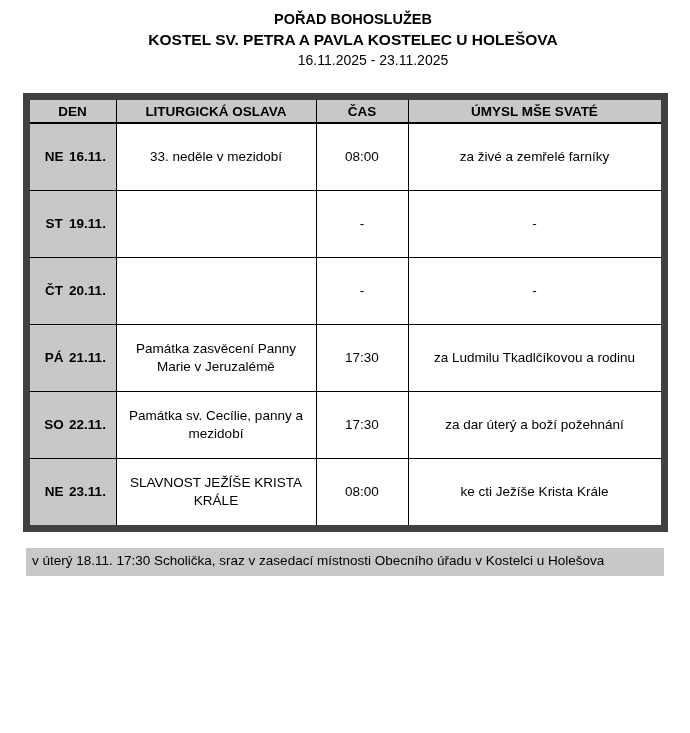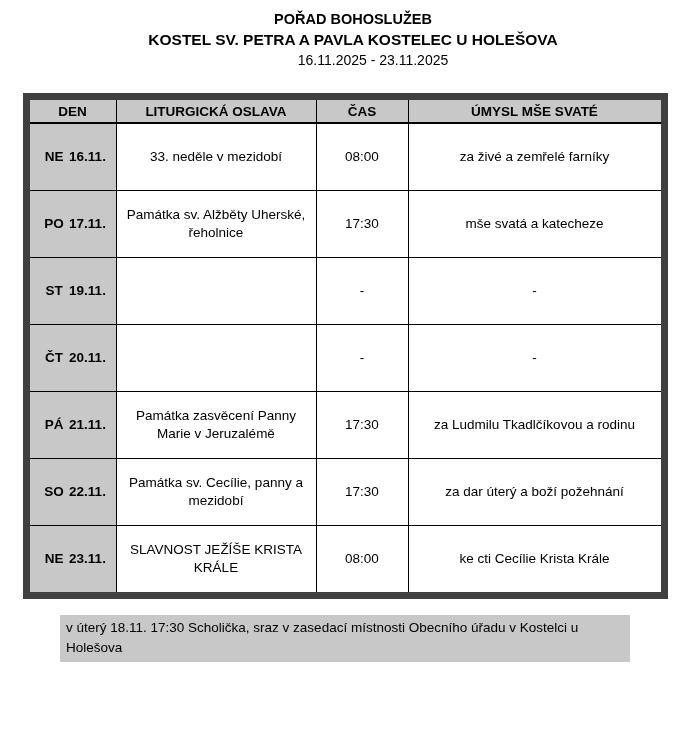--- a/index.html
+++ b/index.html
@@ -75,21 +75,21 @@
   }
   td.day-cell .day-abbr {
     display: inline-block;
     min-width: 30px;
   }
   td.celebration-cell {
     padding: 0 10px;
   }
   .note {
     box-sizing: border-box;
-    width: 570px;
+    width: 638px;
     margin: 16px auto 0 auto;
     background: #c8c8c8;
     font-size: 13.5px;
     line-height: 1.45;
     padding: 3px 6px 5px 6px;
     text-align: left;
   }
 </style>
 </head>
 <body>
@@ -118,26 +118,20 @@
       </tr>
     </thead>
     <tbody>
       <tr>
         <td class="day-cell"><span class="day-abbr">NE</span><span>16.11.</span></td>
         <td class="celebration-cell">33. neděle v mezidobí</td>
         <td>08:00</td>
         <td>za živé a zemřelé farníky</td>
       </tr>
       <tr>
-        <td class="day-cell"><span class="day-abbr">PO</span><span>17.11.</span></td>
-        <td class="celebration-cell">Památka sv. Alžběty Uherské, řeholnice</td>
-        <td>17:30</td>
-        <td>mše svatá a katecheze</td>
-      </tr>
-      <tr>
         <td class="day-cell"><span class="day-abbr">ST</span><span>19.11.</span></td>
         <td class="celebration-cell"></td>
         <td>-</td>
         <td>-</td>
       </tr>
       <tr>
         <td class="day-cell"><span class="day-abbr">ČT</span><span>20.11.</span></td>
         <td class="celebration-cell"></td>
         <td>-</td>
         <td>-</td>
@@ -151,20 +145,20 @@
       <tr>
         <td class="day-cell"><span class="day-abbr">SO</span><span>22.11.</span></td>
         <td class="celebration-cell">Památka sv. Cecílie, panny a mezidobí</td>
         <td>17:30</td>
         <td>za dar úterý a boží požehnání</td>
       </tr>
       <tr>
         <td class="day-cell"><span class="day-abbr">NE</span><span>23.11.</span></td>
         <td class="celebration-cell">SLAVNOST JEŽÍŠE KRISTA KRÁLE</td>
         <td>08:00</td>
-        <td>ke cti Cecílie Krista Krále</td>
+        <td>ke cti Ježíše Krista Krále</td>
       </tr>
     </tbody>
   </table>
 
   <div class="note">v úterý 18.11. 17:30 Scholička, sraz v zasedací místnosti Obecního úřadu v Kostelci u Holešova</div>
 
 </div>
 
 </body></html>

